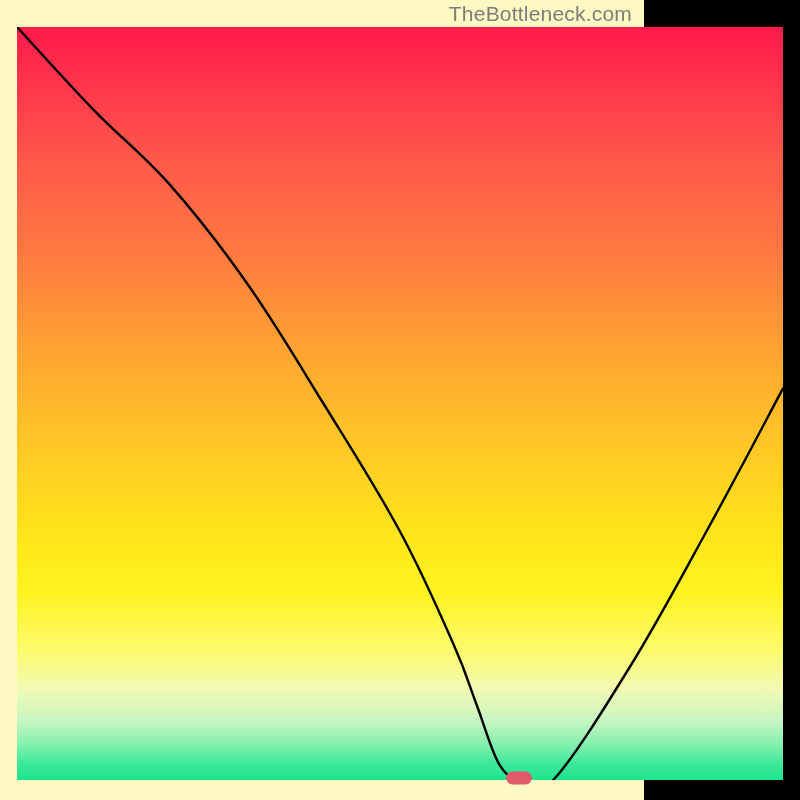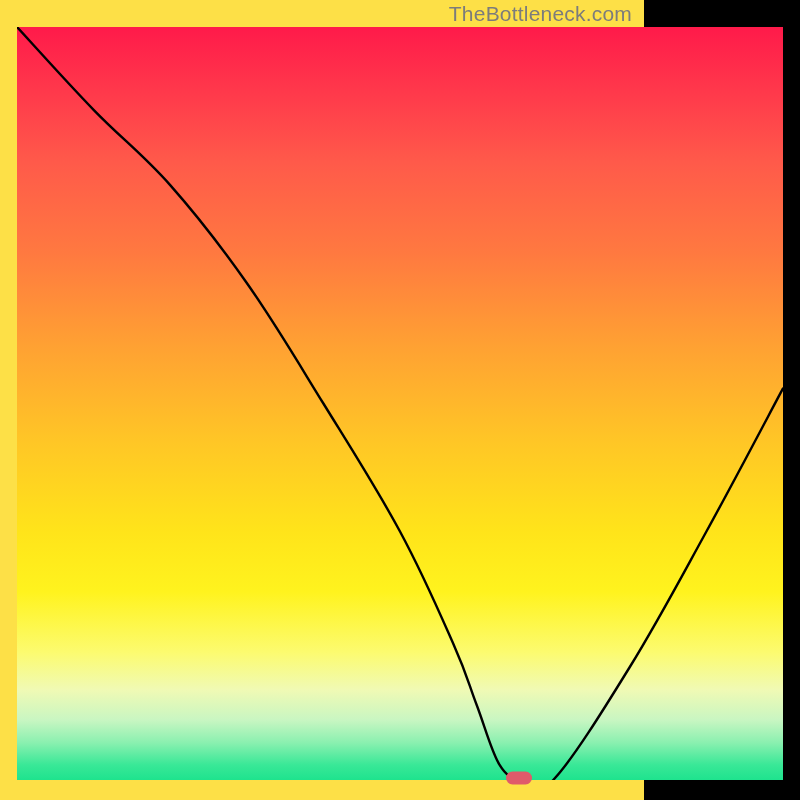--- a/index.html
+++ b/index.html
@@ -8,21 +8,21 @@
     width: 800px;
     height: 800px;
     background: #000;
     overflow: hidden;
     font-family: Arial, Helvetica, sans-serif;
   }
   .frame {
     position: relative;
     width: 644px;
     height: 800px;
-    background: #fde047;
+    background: #fef9c3;
   }
   .watermark {
     position: absolute;
     top: 2px;
     right: 12px;
     color: #7c7c7c;
     font-size: 21px;
     font-weight: 500;
     letter-spacing: 0.2px;
     z-index: 10;

